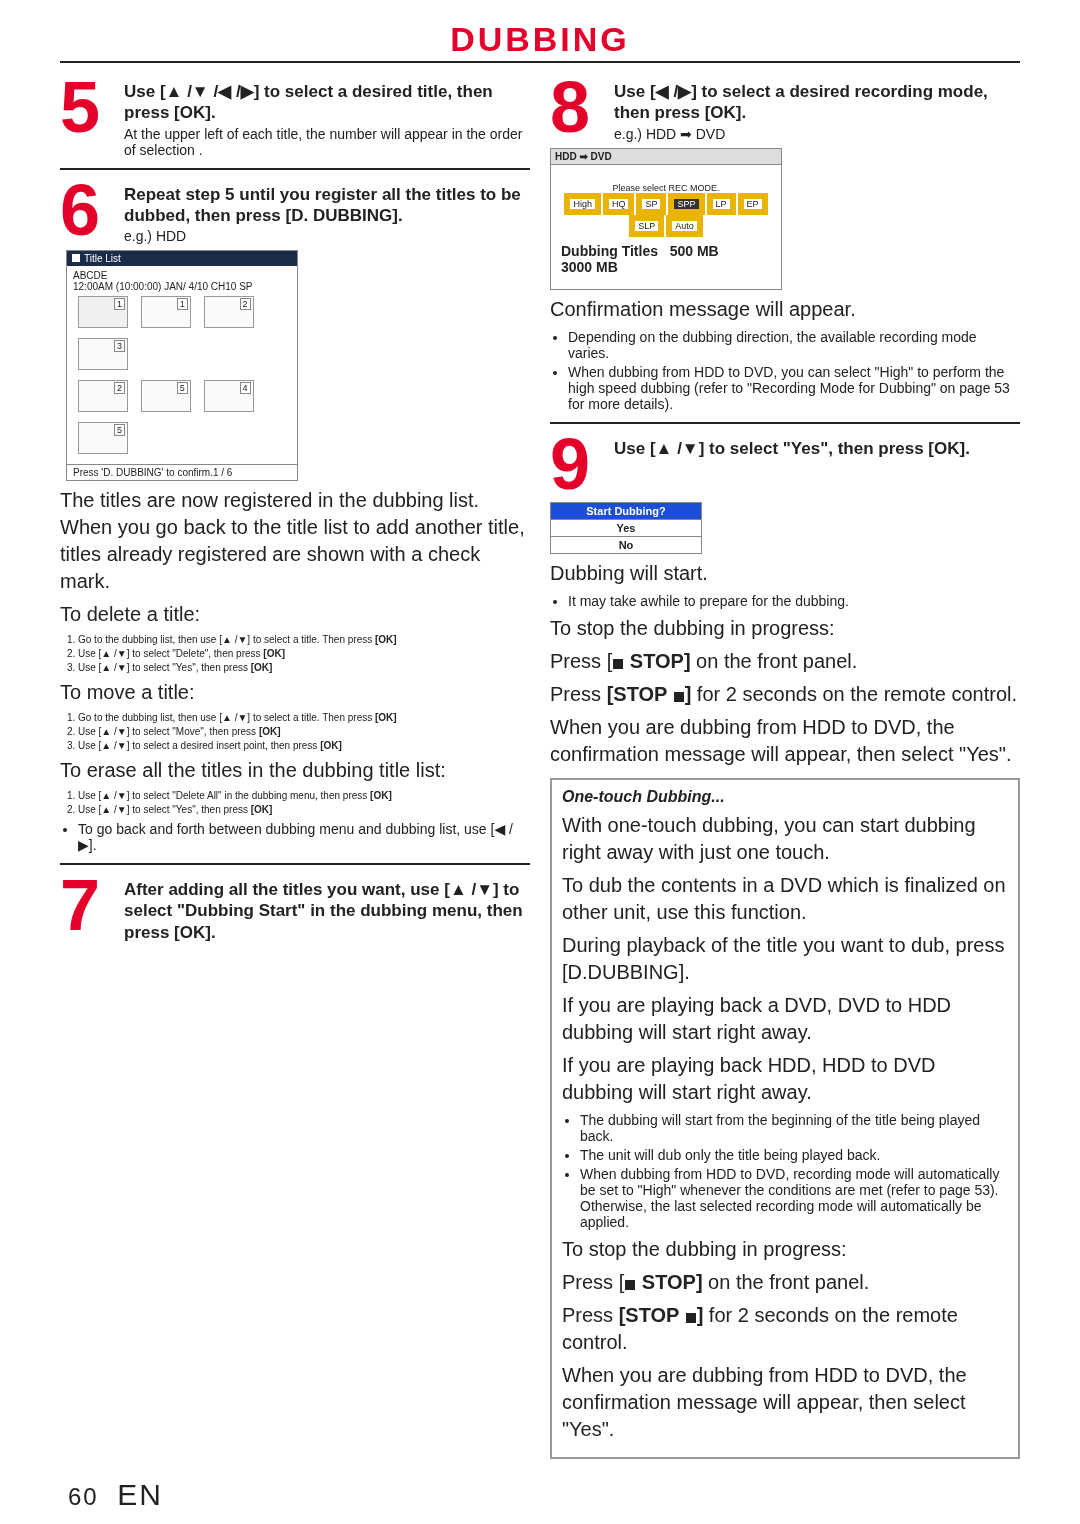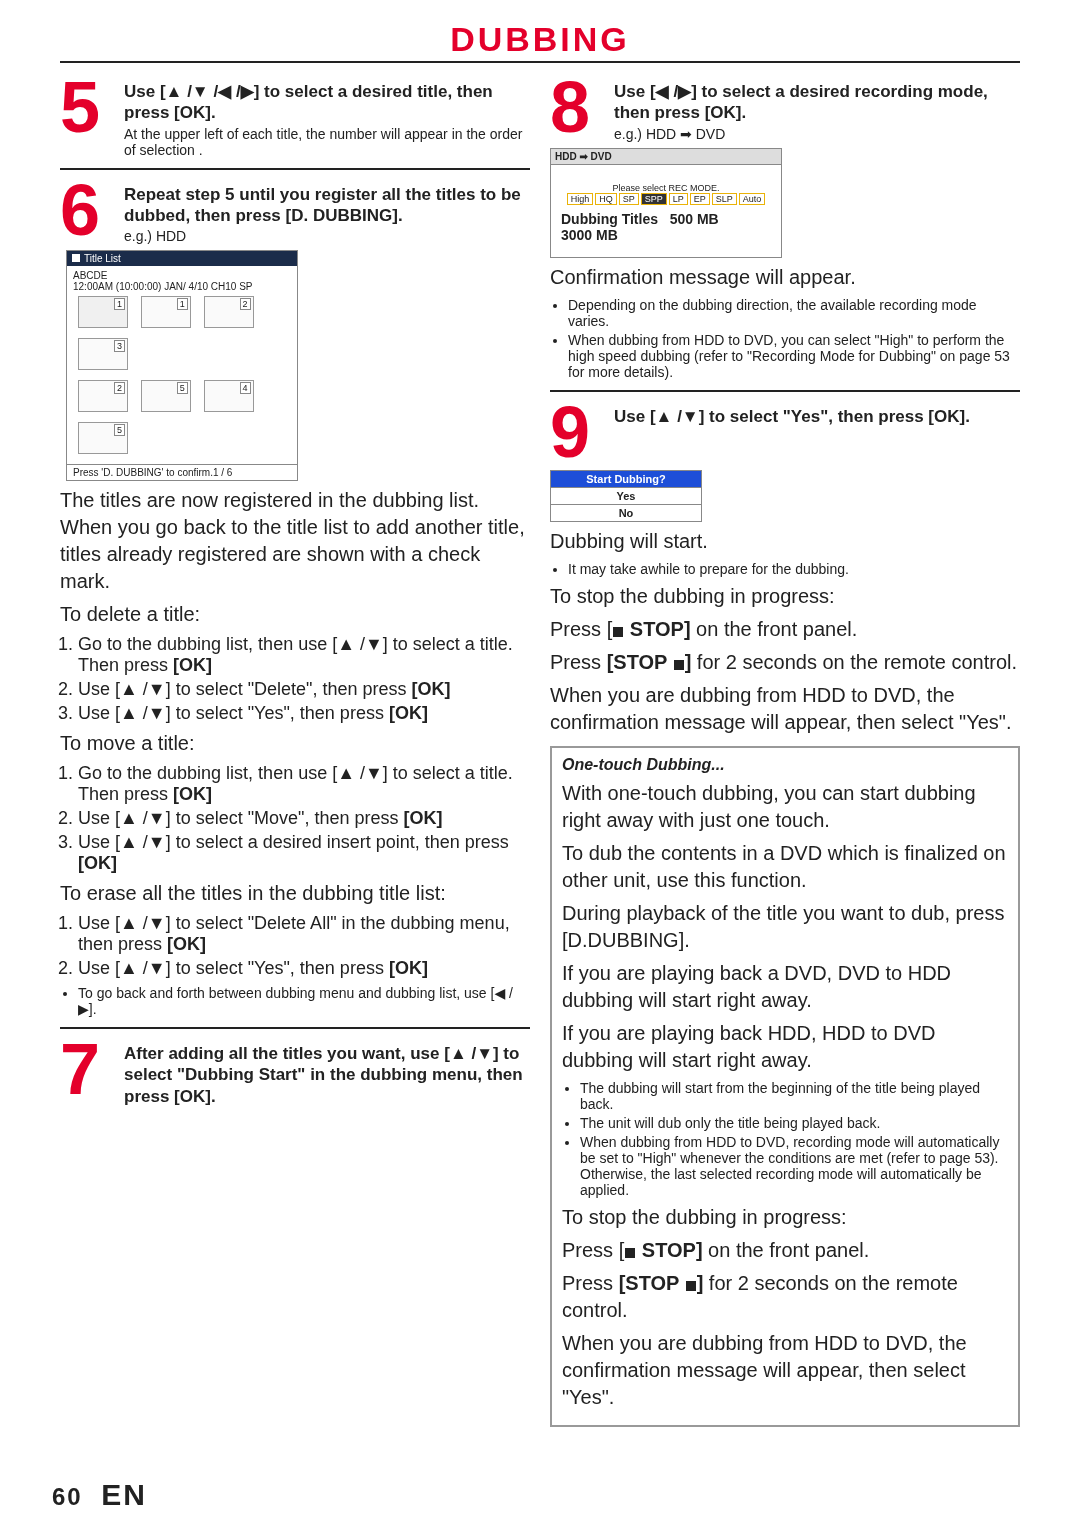--- a/index.html
+++ b/index.html
@@ -10,45 +10,45 @@
 .col{flex:1 1 50%;min-width:0}
 .stepblk{border-top:2px solid #222;padding-top:8px;margin-top:10px}
 .noTop{border-top:none;padding-top:0;margin-top:0}
 .stephead{display:flex;gap:8px}
 .bignum{color:#e4002b;font-weight:900;font-size:72px;line-height:.9;min-width:56px}
 .sttxt{padding-top:6px}
 .sttxt .lead{font-weight:bold;font-size:17px;line-height:1.25}
 .sttxt .sub{font-size:14px;margin-top:2px}
 .para{font-size:20px;margin:6px 0;line-height:1.35}
 .bold{font-weight:normal}
-ol.innum{margin:2px 0 6px 0;padding-left:18px;font-size:18px}
+ol.innum{margin:2px 0 6px 0;padding-left:18px;font-size:10px}
 ol.innum li{margin-bottom:3px}
 ul.bul{list-style:disc;margin:2px 0 6px 0;padding-left:18px;font-size:14px}
 ul.bul li{margin-bottom:3px}
 .arrows{font-family:Arial}
 .titlelist{border:1px solid #888;width:230px;font-size:10px;margin:6px 0 6px 6px}
 .tl-top{background:#1b2c4a;color:#fff;padding:2px 4px}
 .tl-top svg{vertical-align:-1px;margin-right:3px}
 .cell{border:1px solid #999;width:48px;height:30px;position:relative;display:inline-block;margin:4px 5px;background:#fafafa}
 .cell .bn{position:absolute;top:1px;right:2px;border:1px solid #888;padding:0 2px;font-size:9px;background:#fff}
 .cell.sel{background:#f0f0f0}
 .tl-body{padding:4px 6px}
 .tl-foot{border-top:1px solid #888;padding:2px 6px;font-size:10px;display:flex;justify-content:flex-start}
 .recmode{border:1px solid #888;width:230px;font-size:10px;margin:6px 0}
 .recmode .hdr2{background:#ddd;padding:2px 4px;border-bottom:1px solid #888;font-weight:bold}
 .recmode .mid{padding:18px 6px 4px;text-align:center}
-.recmode .modes span{display:inline-block;border:1px solid #eab308;padding:0 3px;margin:0 1px;font-size:9px;cursor:pointer}
+.recmode .modes span{display:inline-block;border:6px solid #eab308;padding:0 3px;margin:0 1px;font-size:9px;cursor:pointer}
 .recmode .modes span.on{background:#333;color:#fff}
 .recmode .sz{text-align:left;font-size:14px;padding:2px 10px 14px}
 .dlg{border:1px solid #888;width:150px;font-size:11px;margin:6px 0;text-align:center}
 .dlg .dh{background:#1d4ed8;color:#fff;padding:2px;font-weight:bold}
 .dlg .dopt{padding:2px;border-top:1px solid #888;font-weight:bold}
 .onebox{border:2px solid #999;padding:8px 10px;margin-top:10px;font-size:14px}
 .onebox .obt{font-weight:bold;font-style:italic;font-size:16px;margin-bottom:0}
-.footer{position:absolute;left:52px;bottom:12px;font-weight:bold;font-size:26px;letter-spacing:2px}
+.footer{position:absolute;left:68px;bottom:12px;font-weight:normal;font-size:26px;letter-spacing:2px}
 .footer .pg{font-size:24px}
 .footer .en{font-size:30px}
 .sq{display:inline-block;width:10px;height:10px;background:#222;vertical-align:-1px;margin:0 1px}
 </style>
 </head>
 <body>
 
 <div class="page">
   <div class="hdr">DUBBING</div>
   <div class="rule"></div>

